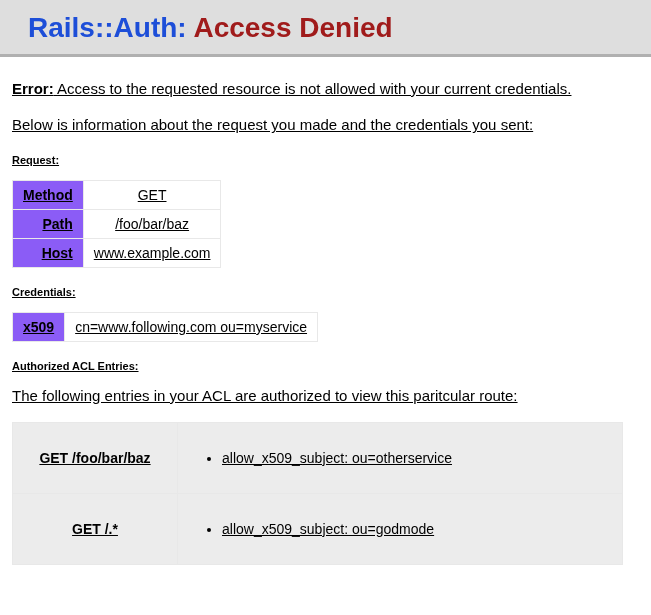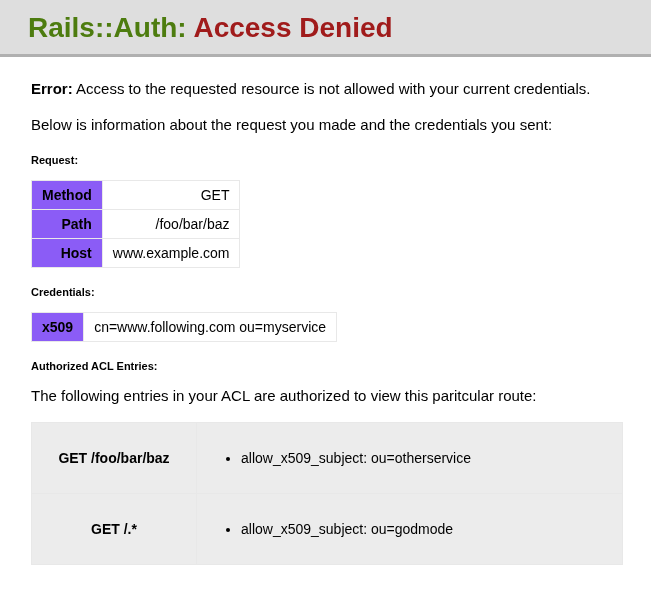--- a/index.html
+++ b/index.html
@@ -19,28 +19,29 @@
       border-bottom: 3px solid #b0b0b0;
       padding: 12px 28px 10px 28px;
     }
     header h1 {
       margin: 0;
       font-size: 28px;
       font-weight: 700;
       font-family: "Helvetica Neue", Helvetica, Arial, sans-serif;
     }
     .title-prefix {
-      color: #4d7c0f;
+      color: #1d4ed8;
     }
     .title-error {
       color: #a01b1b;
       margin-top: 12px;
     }
     main {
-      padding: 22px 28px 20px 31px;
+      padding: 22px 28px 20px 12px;
+      text-decoration: underline;
     }
     p {
       margin: 0 0 16px 0;
       line-height: 1.35;
     }
     strong {
       font-weight: 700;
     }
     h2 {
       font-size: 11px;
@@ -55,21 +56,21 @@
     table.kv td {
       border: 1px solid #e8e8e8;
       padding: 6px 10px;
     }
     table.kv th {
       background: #8b5cf6;
       text-align: right;
       font-weight: 700;
     }
     table.kv td {
-      text-align: right;
+      text-align: center;
     }
     table.acl {
       width: 100%;
     }
     table.acl th,
     table.acl td {
       border: 1px solid #e8e8e8;
       padding: 14px 10px;
       vertical-align: middle;
     }

